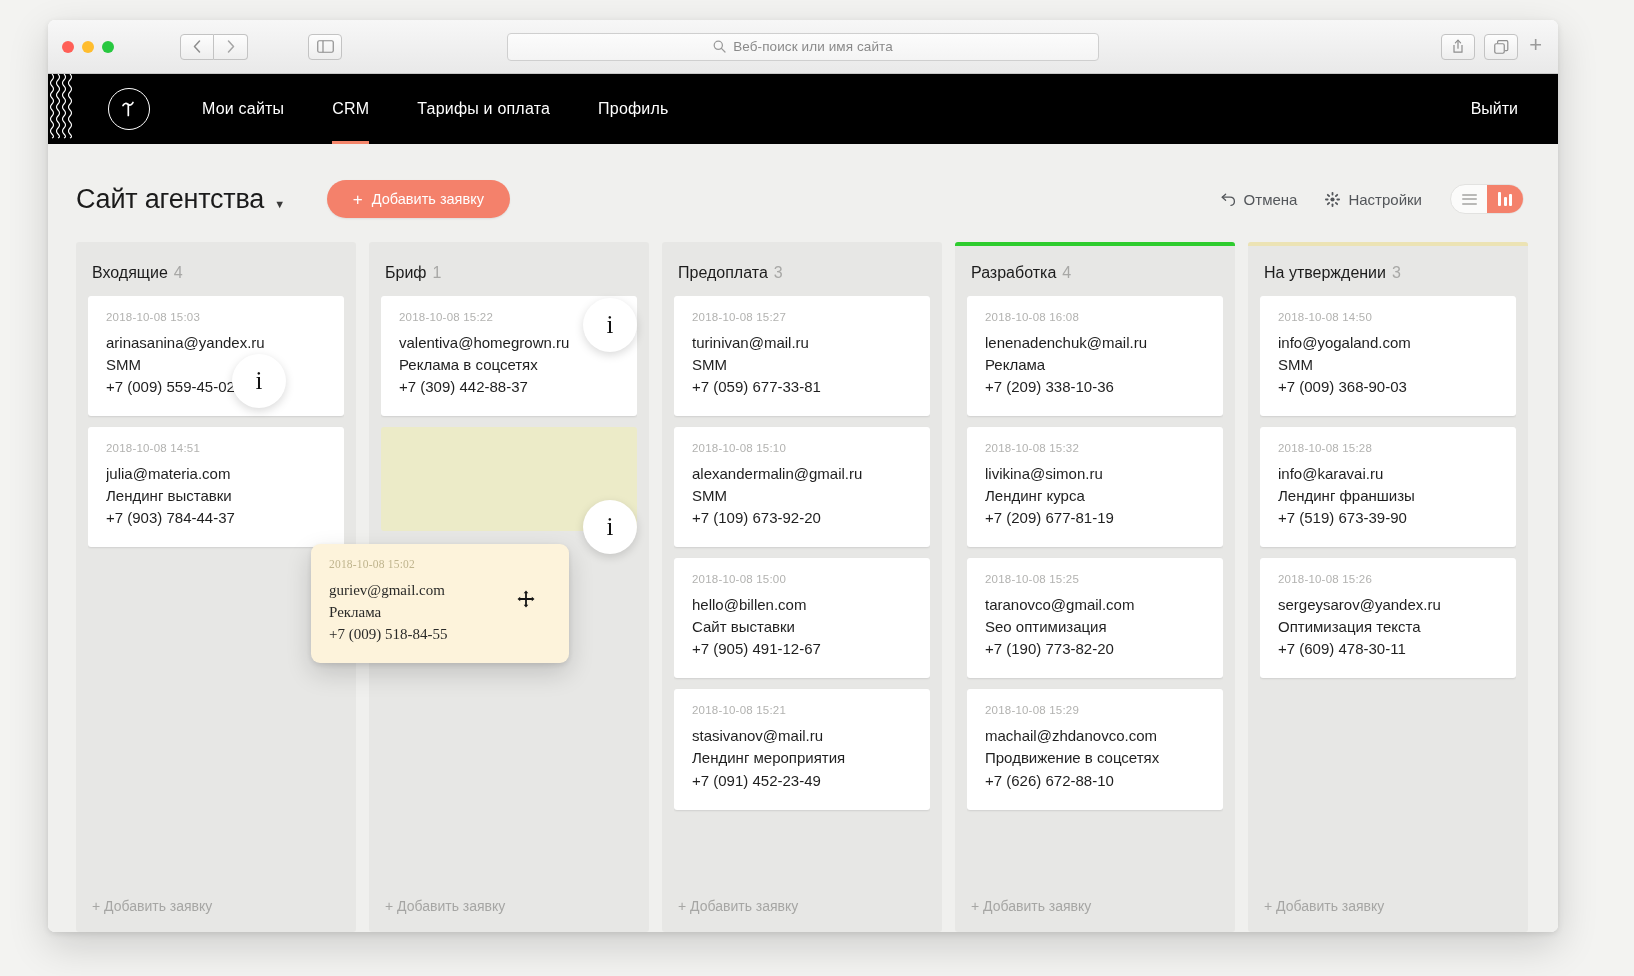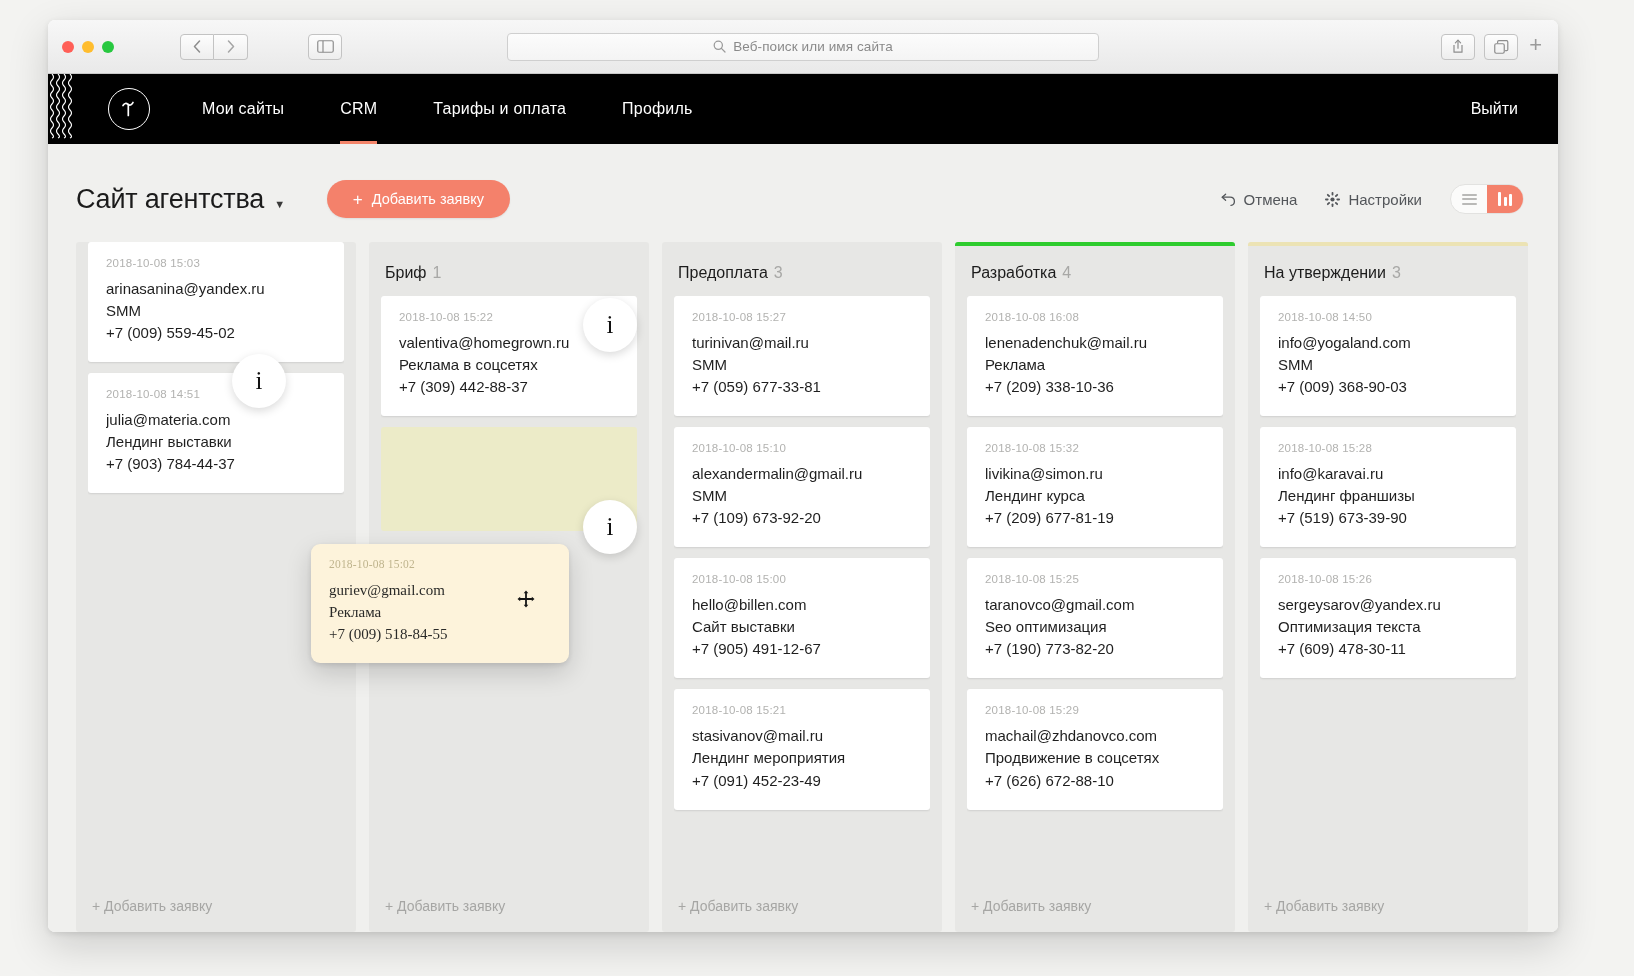--- a/index.html
+++ b/index.html
@@ -116,21 +116,21 @@
   .logo-mark {
     width: 42px; height: 42px;
     border: 1.6px solid #ffffff;
     border-radius: 50%;
     margin-left: 46px;
     display: flex;
     align-items: center;
     justify-content: center;
     flex: 0 0 auto;
   }
-  .nav-links { display: flex; align-items: center; height: 70px; margin-left: 32px; gap: 16px; }
+  .nav-links { display: flex; align-items: center; height: 70px; margin-left: 32px; gap: 8px; }
   .nav-link {
     position: relative;
     height: 70px;
     display: flex;
     align-items: center;
     padding: 0 20px;
     color: #ffffff;
     font-size: 16px;
     letter-spacing: 0.2px;
     white-space: nowrap;
@@ -499,20 +499,23 @@
               </div>
             </div>
           </div>
 
         </div>
       </div>
 
       <div class="board">
 
         <div class="column">
+          <div class="column-header">
+            <span>Входящие</span><span class="column-count">4</span>
+          </div>
           <div class="column-cards">
             <div class="card">
               <div class="card-time">2018-10-08 15:03</div>
               <div class="card-email">arinasanina@yandex.ru</div>
               <div class="card-service">SMM</div>
               <div class="card-phone">+7 (009) 559-45-02</div>
             </div>
             <div class="card">
               <div class="card-time">2018-10-08 14:51</div>
               <div class="card-email">julia@materia.com</div>

